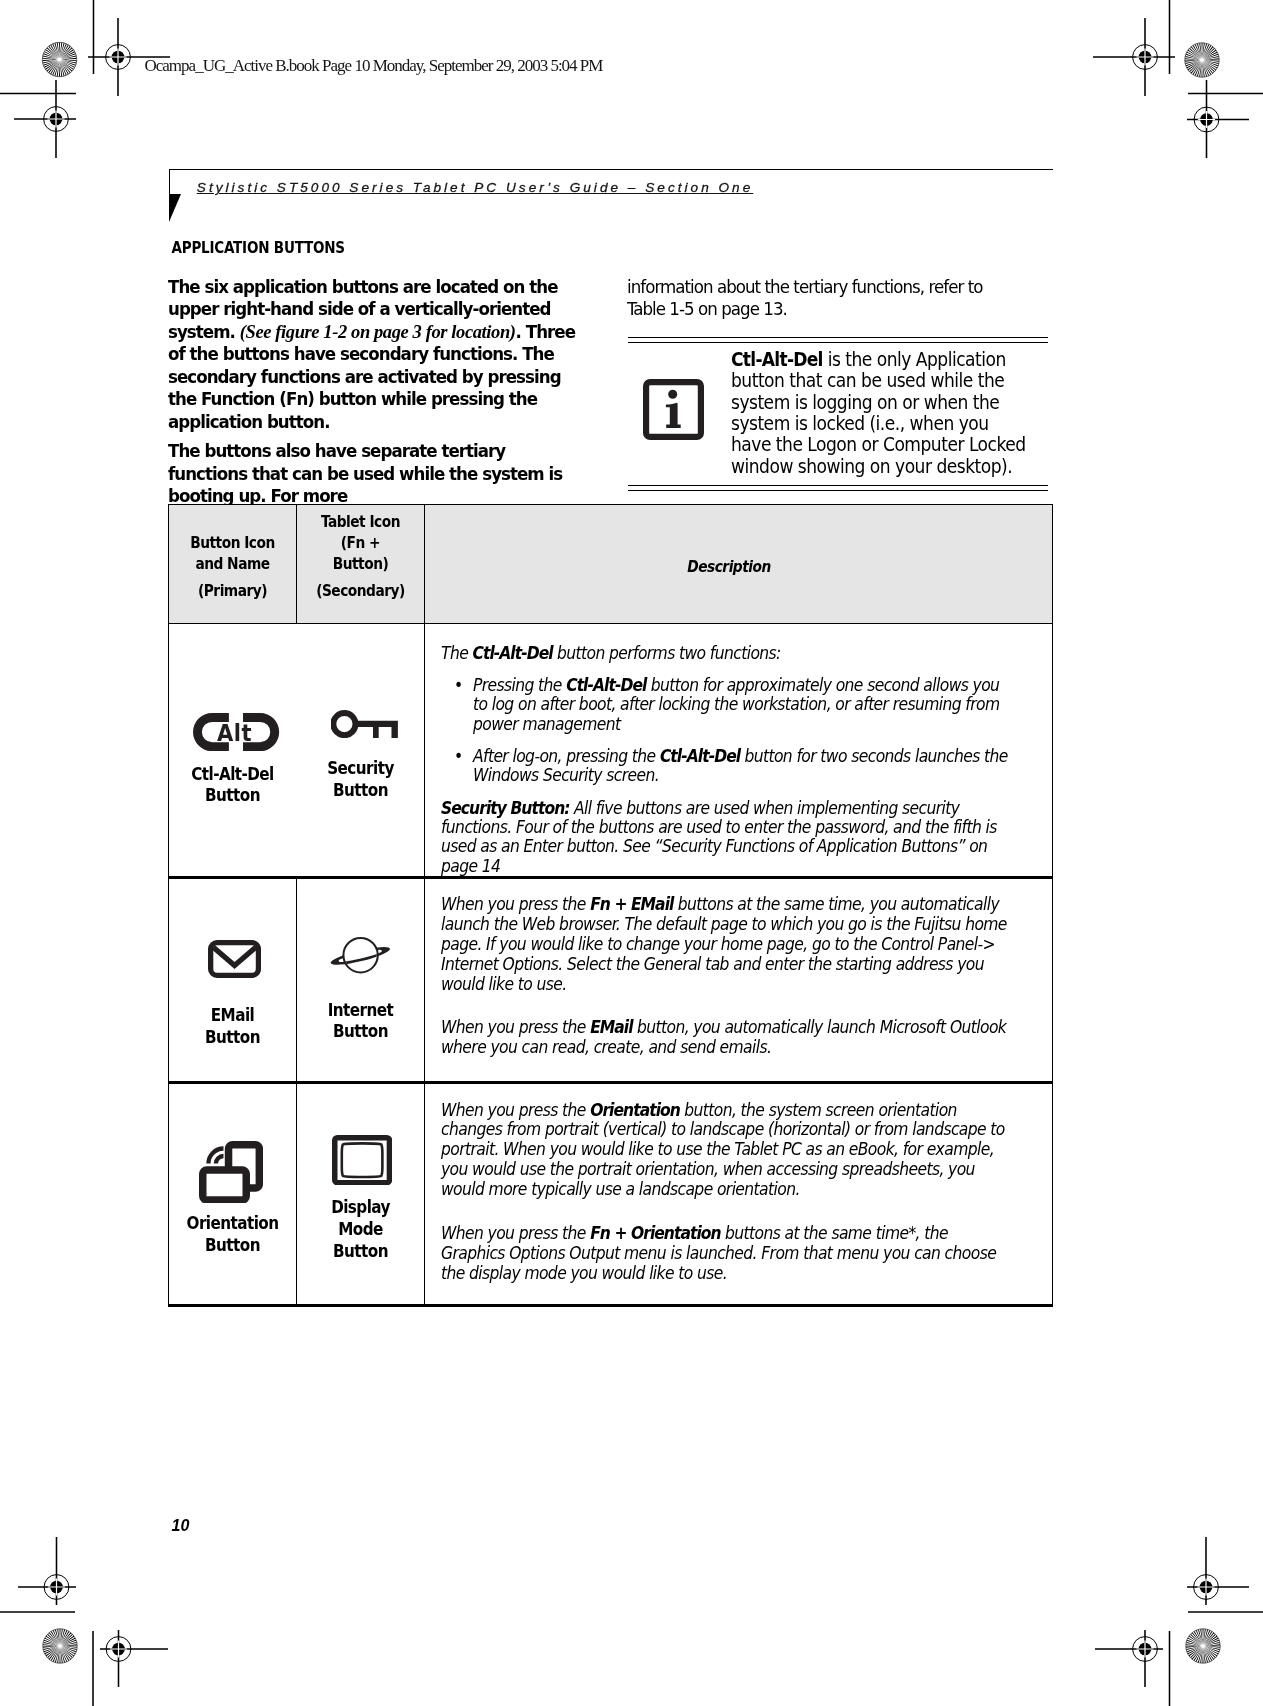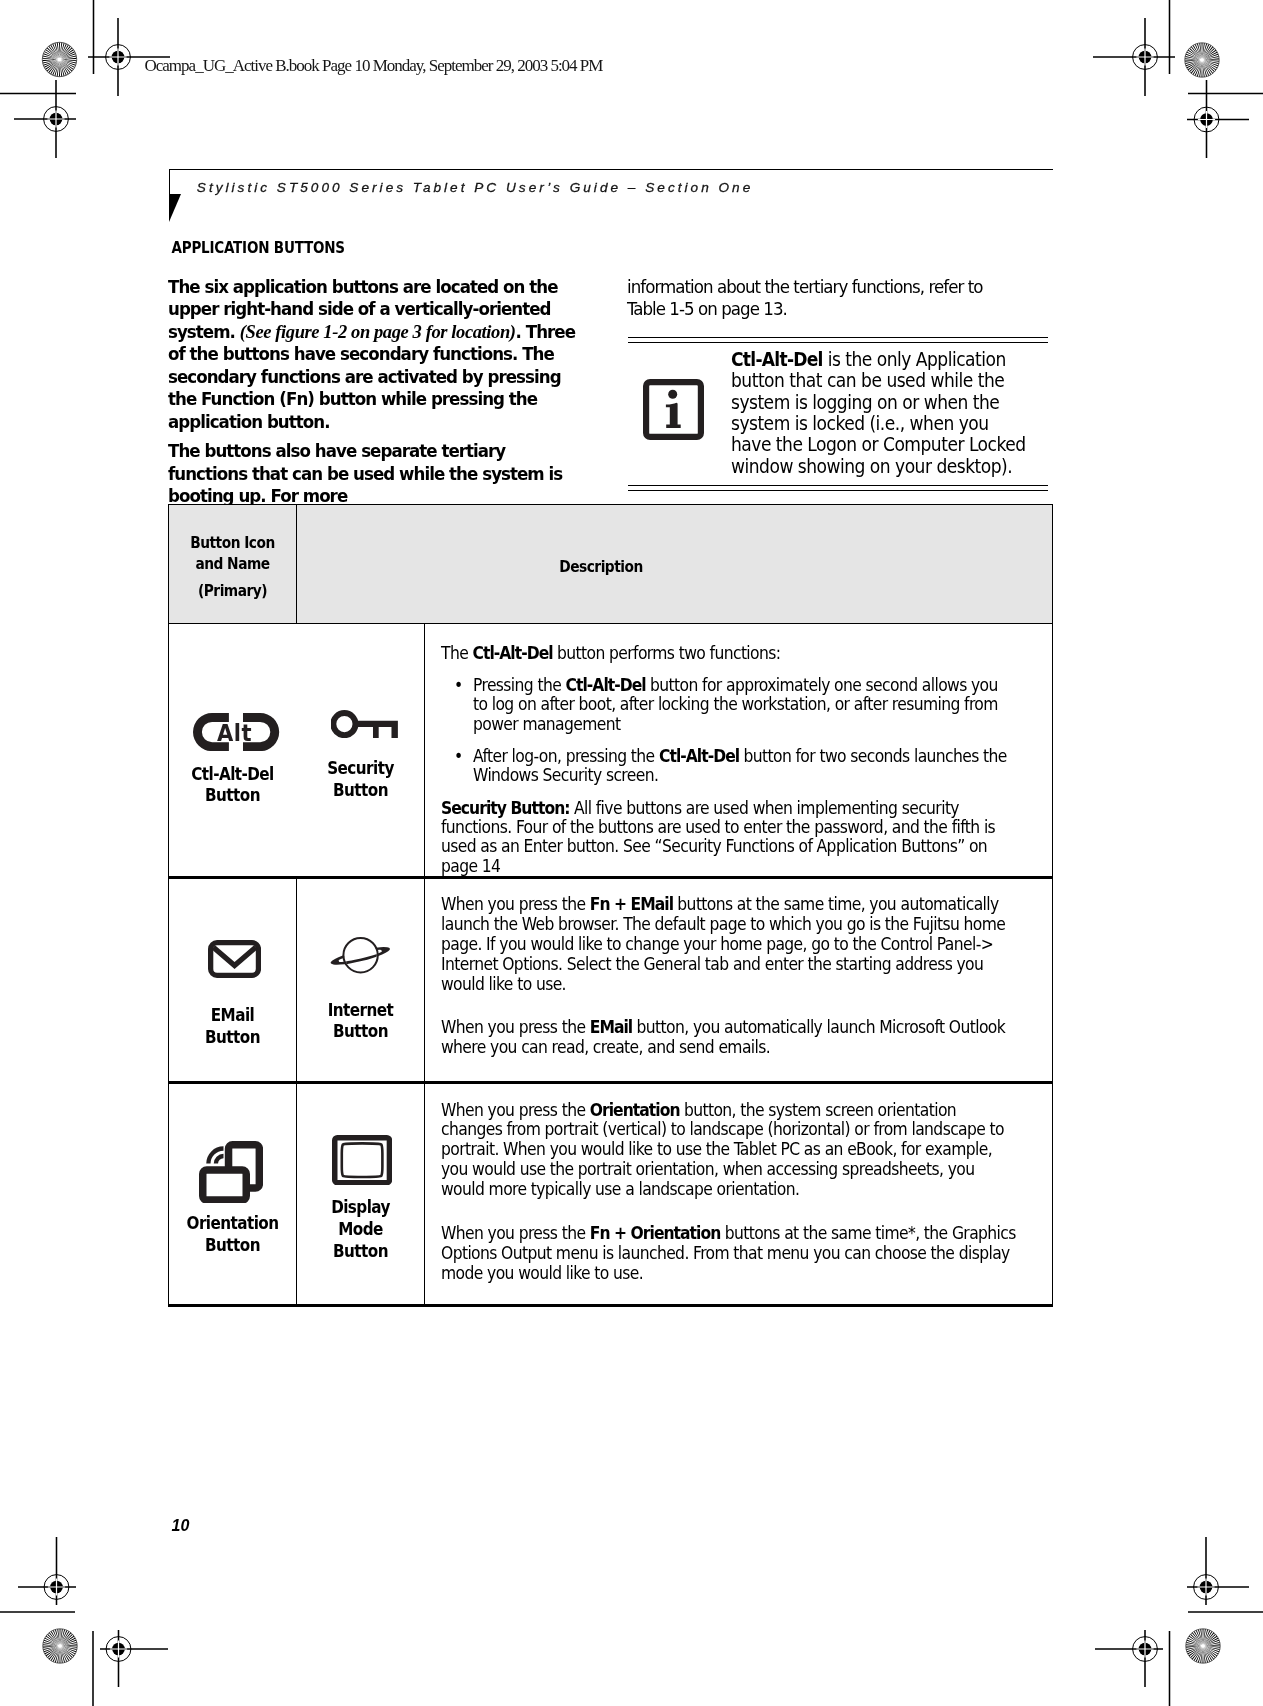--- a/index.html
+++ b/index.html
@@ -11,21 +11,21 @@
 
 #slug{position:absolute;left:144.5px;top:56px;white-space:nowrap;color:#161616;
   font-family:"Liberation Serif",serif;font-size:17px;letter-spacing:-1px;}
 
 #hdr-rule{position:absolute;left:168.5px;top:169px;width:884px;height:1.4px;background:#000;}
 #hdr-vrule{position:absolute;left:168.5px;top:169px;width:1.4px;height:26px;background:#000;}
 #hdr-tri{position:absolute;left:168.5px;top:194px;width:0;height:0;
   border-left:12.5px solid #000;border-bottom:28px solid transparent;}
 #runhdr{position:absolute;left:196.8px;top:180px;white-space:nowrap;color:#151515;
   font-family:"Liberation Sans",sans-serif;font-style:italic;font-weight:normal;
-  font-size:13.6px;letter-spacing:3.02px;-webkit-text-stroke:0.28px #151515;}
+  font-size:13.6px;letter-spacing:3.02px;text-decoration:underline;-webkit-text-stroke:0.28px #151515;}
 
 #h1{position:absolute;left:167.5px;top:233px;margin:4px;font-size:15px;font-weight:bold;
   letter-spacing:-0.2px;line-height:22px;}
 
 .body-col{position:absolute;font-size:18.5px;line-height:22.55px;letter-spacing:-0.95px;}
 .body-col p{margin:0 0 7px 0;}
 .body-col i{font-family:"Liberation Serif",serif;font-style:italic;font-size:18.5px;letter-spacing:-0.4px;}
 #lcol{left:168px;top:275.5px;width:418px;font-weight:bold;}
 #rcol{left:627px;top:275.5px;width:372px;}
 
@@ -40,21 +40,21 @@
   font-family:"DejaVu Sans Condensed","DejaVu Sans",sans-serif;font-size:19px;line-height:21.3px;letter-spacing:-0.5px;}
 #note-text b{font-weight:bold;letter-spacing:-0.72px;}
 
 #tbl{position:absolute;left:168px;top:504px;width:885px;
   border-left:1.6px solid #000;border-right:1.6px solid #000;border-top:1.6px solid #000;
   border-bottom:3.2px solid #000;box-sizing:border-box;}
 .trow{display:flex;}
 .tcell{box-sizing:border-box;}
 .c1{width:127px;}
 .c2{width:128px;border-left:1.4px solid #000;}
-.c3{width:609px;border-left:1.4px solid #000;}
+.c3{width:609px;border-left:1.4px solid #000;font-style:italic;}
 .thead{background:#e5e5e5;border-bottom:1.6px solid #000;height:118px;}
 .thead .tcell{display:flex;align-items:flex-end;justify-content:center;padding-bottom:21px;}
 .thead .c3{align-items:center;padding-bottom:0px;padding-top:8px;}
 .hcell-inner{text-align:center;font-weight:bold;font-size:15.3px;line-height:21.1px;letter-spacing:-0.5px;}
 .hsub{margin-top:6px;}
 .tbody{border-bottom:3.2px solid #000;box-sizing:border-box;}
 .r1{height:254.5px;}
 .r1 .c2{border-left:1.4px solid transparent;}
 .r2{height:205.5px;}
 .r3{height:219.5px;}
@@ -186,20 +186,28 @@
 
 <div id="tbl">
   <div class="trow thead">
     <div class="tcell c1">
         <div class="hcell-inner">
           <div class="hline">Button Icon</div>
           <div class="hline">and Name</div>
           <div class="hsub">(Primary)</div>
         </div>
       </div>
+    <div class="tcell c2">
+        <div class="hcell-inner">
+          <div class="hline">Tablet Icon</div>
+          <div class="hline">(Fn +</div>
+          <div class="hline">Button)</div>
+          <div class="hsub">(Secondary)</div>
+        </div>
+      </div>
     <div class="tcell c3">
         <div class="hcell-inner">
           <div class="hline">Description</div>
         </div>
       </div>
   </div>
   <div class="trow tbody r1">
     <div class="tcell c1 icell">
       <div class="ico ico-ctl-alt-del-icon"><svg viewBox="0 0 86.2 38.1" width="86.2" height="38.1" shape-rendering="geometricPrecision">
             <path d="M35.9 0H19.05A19.05 19.05 0 000 19.05 19.05 19.05 0 0019.05 38.10H35.9V29.20H19.05A10.15 10.15 0 018.90 19.05 10.15 10.15 0 0119.05 8.90H35.9Z" fill="#231f20"></path>

